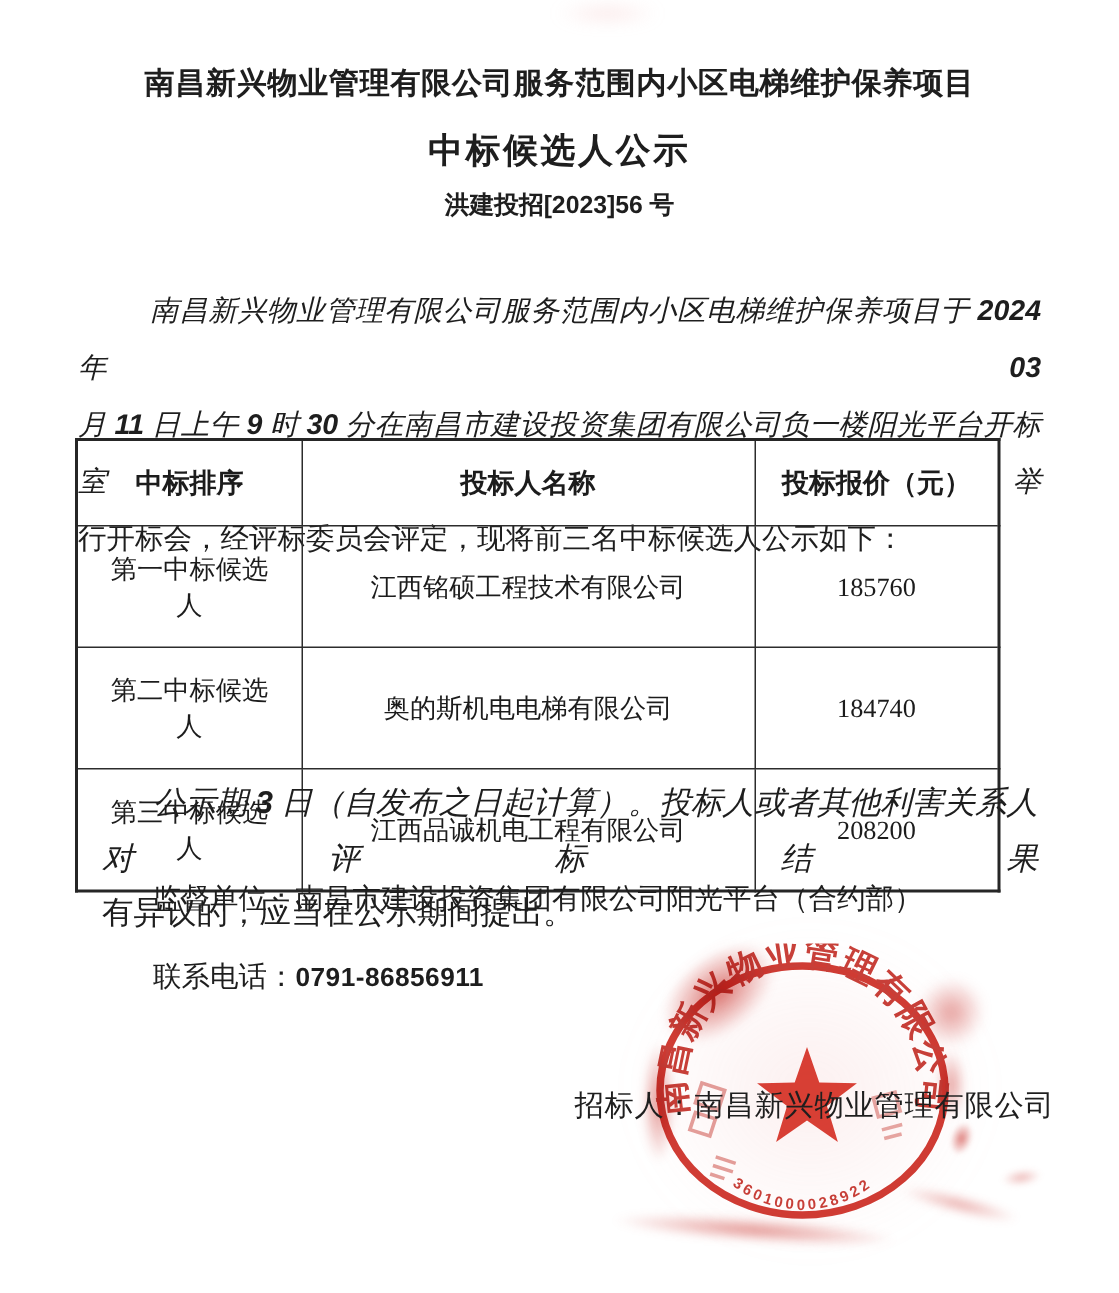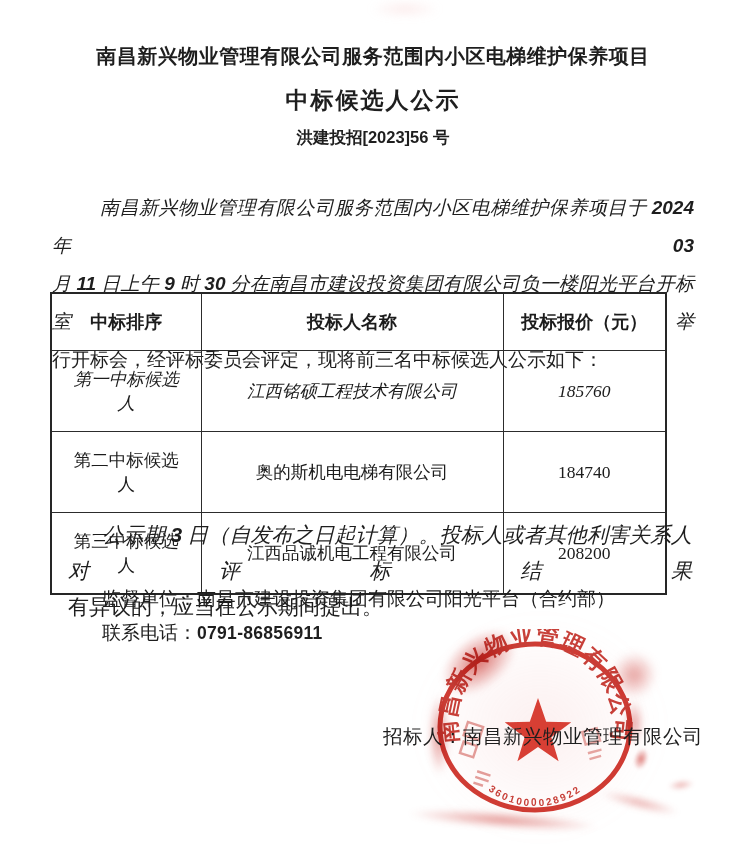--- a/index.html
+++ b/index.html
@@ -28,25 +28,25 @@
   .nindent{text-indent:34px;}
   .num{font-family:"Liberation Sans","DejaVu Sans",sans-serif;font-weight:700;}
   .numr{font-family:"Liberation Sans","DejaVu Sans",sans-serif;}
 
   table.bids{position:absolute;left:50px;top:292px;width:615px;
     border-collapse:collapse;table-layout:fixed;font-size:17.5px;
     border:2px solid #262626;}
   table.bids th,table.bids td{border:1.5px solid #2c2c2c;text-align:center;
     vertical-align:middle;padding:16px;font-weight:400;color:#1c1c1c;}
   table.bids th{font-weight:700;font-size:18px;}
-  tr.r-head{height:53px;} tr.r-1{height:55px;font-style:italic;} tr.r-2{height:55px;} tr.r-3{height:70px;}
+  tr.r-head{height:53px;} tr.r-1{height:55px;} tr.r-2{height:55px;} tr.r-3{height:70px;}
 
   .kv{position:absolute;left:102px;font-size:19px;white-space:nowrap;}
   .kv-sup{top:586px;}
-  .kv-con{top:620px;text-align:center;}
+  .kv-con{top:638px;text-align:center;}
   .phone{font-family:"Liberation Sans","DejaVu Sans",sans-serif;font-weight:700;
     font-size:17.5px;letter-spacing:.3px;}
 
   .sig{position:absolute;left:383px;top:723px;font-size:19.5px;letter-spacing:.5px;
     white-space:nowrap;z-index:5;}
   .dateline{position:absolute;left:521px;top:757px;font-size:20px;white-space:nowrap;z-index:5;}
 
   .seal{position:absolute;left:435px;top:629px;width:200px;height:200px;
     mix-blend-mode:multiply;opacity:.94;z-index:3;}
   .sealname{font-size:23px;font-weight:700;fill:#c5342c;letter-spacing:1.5px;

